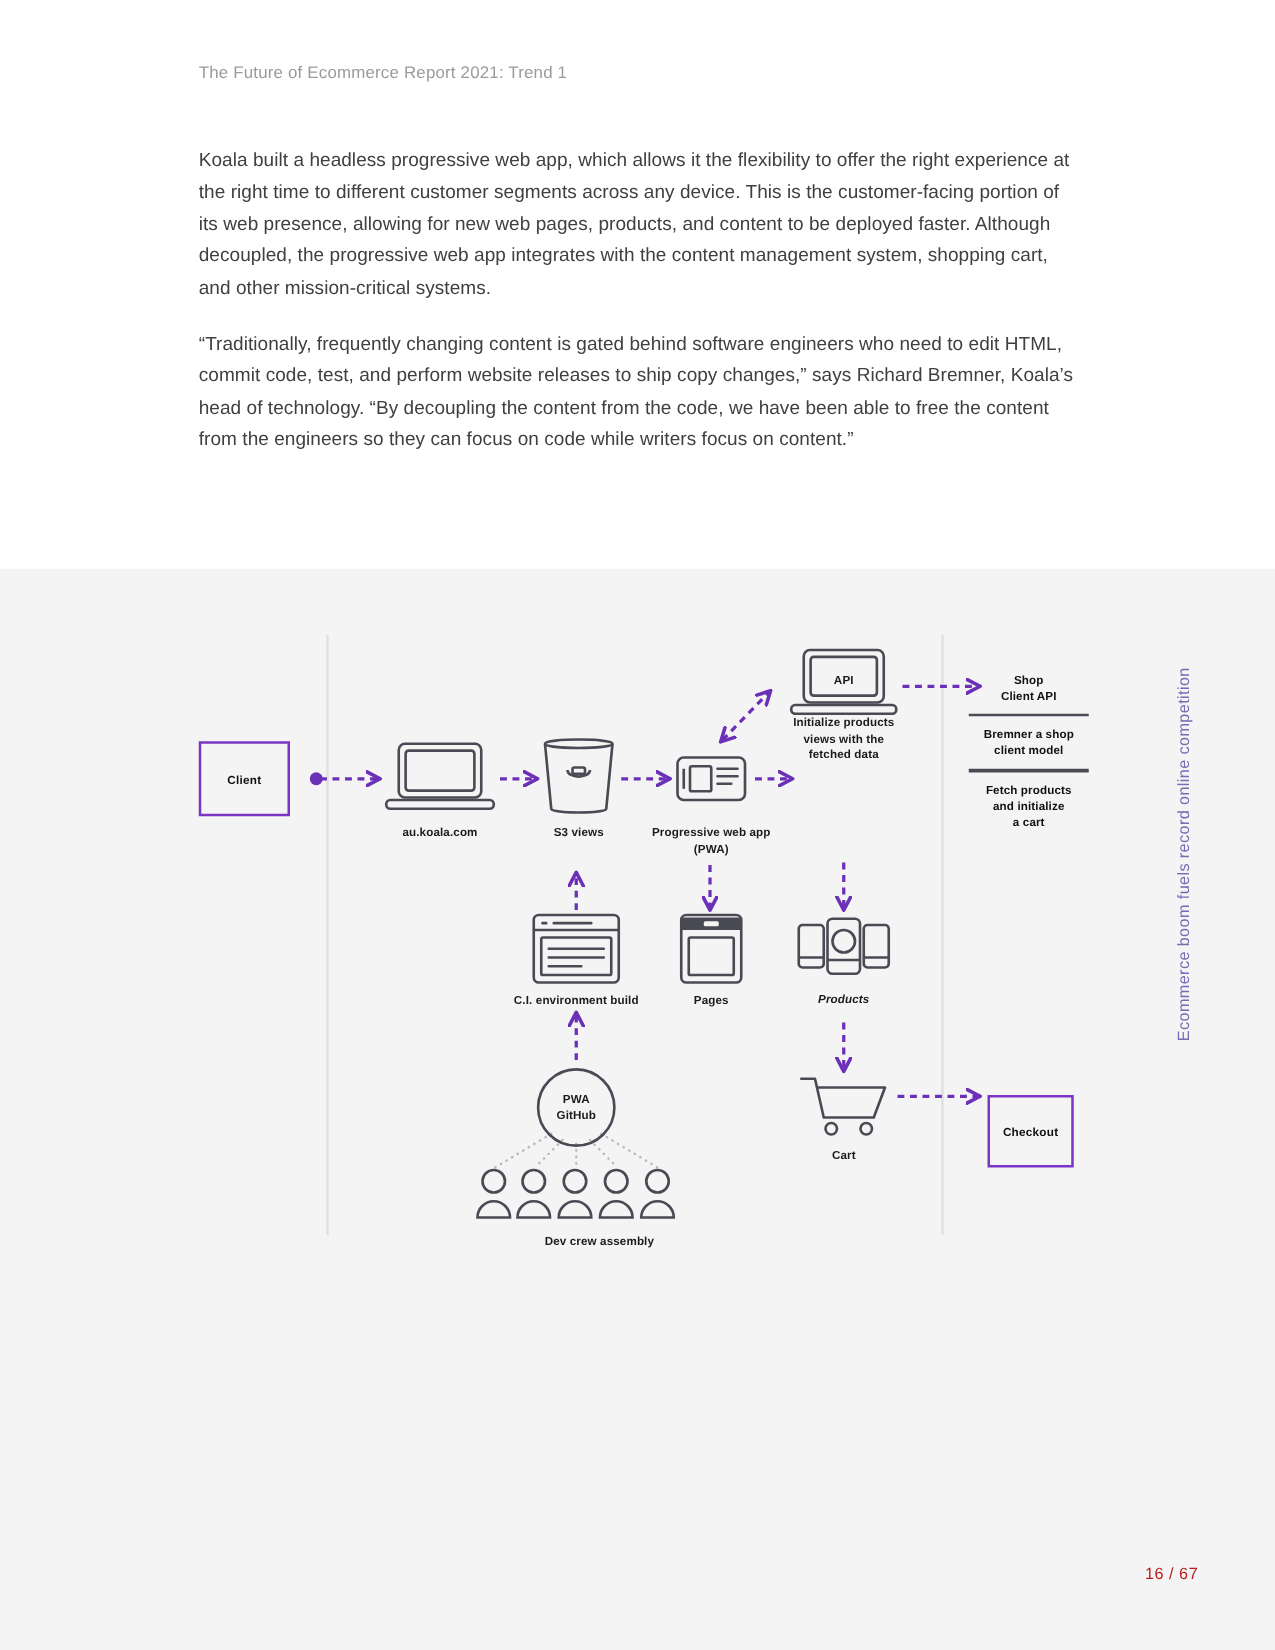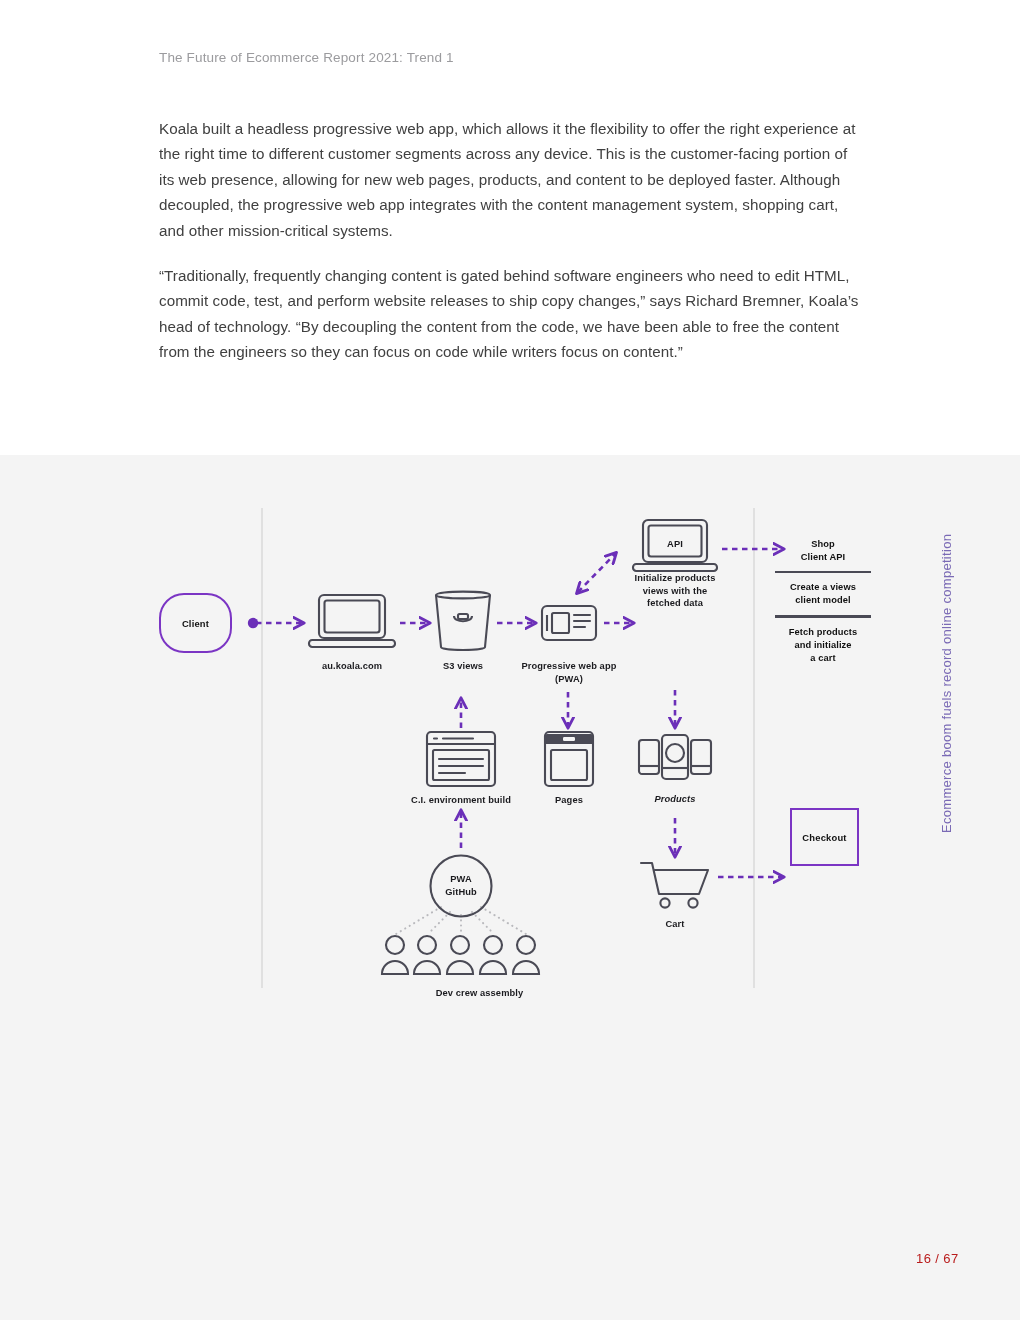--- a/index.html
+++ b/index.html
@@ -141,21 +141,21 @@
 
     <g stroke="#b9b9bd" stroke-width="2" fill="none" stroke-dasharray="0.2,5" stroke-linecap="round">
       <line x1="441" y1="907" x2="396" y2="934"></line>
       <line x1="450" y1="912" x2="428" y2="934"></line>
       <line x1="461" y1="915" x2="461" y2="934"></line>
       <line x1="472" y1="912" x2="494" y2="934"></line>
       <line x1="481" y1="907" x2="526" y2="934"></line>
     </g>
   </svg>
 
-  <div class="term-box" style="left:159px; top:593px; width:73px; height:60px;border-radius:25px;">
+  <div class="term-box" style="left:159px; top:593px; width:73px; height:60px;">
     <span>Client</span>
   </div>
 
   <div class="node" style="left:306px; top:592px; width:92px; height:62px;">
     <svg width="92" height="62" viewBox="0 0 92 62">
       <rect class="ico" x="13" y="3" width="66" height="43" rx="5"></rect>
       <rect class="ico" x="18.5" y="8.5" width="55" height="32" rx="2.5" stroke-width="1.7"></rect>
       <rect class="ico" x="3" y="48" width="86" height="7" rx="3.2"></rect>
     </svg>
     <div class="node-label" style="top:68px;">au.koala.com</div>
@@ -201,21 +201,21 @@
     </div>
   </div>
 
   <div class="api-card" style="left:773px; top:538px;">
     <div class="t">
       <div>Shop</div>
       <div>Client API</div>
     </div>
     <div class="hr"></div>
     <div class="t sec">
-      <div>Create a views</div>
+      <div>Bremner a shop</div>
       <div>client model</div>
     </div>
     <div class="hr"></div>
     <div class="t sec">
       <div>Fetch products</div>
       <div>and initialize</div>
       <div>a cart</div>
     </div>
   </div>
 
@@ -283,21 +283,21 @@
 
   <div class="node" style="left:639px; top:858px; width:72px; height:52px;">
     <svg width="72" height="52" viewBox="0 0 72 52">
       <path class="ico" d="M2,5 L13,5 L20,36 L60,36 L69,12 L16,12" stroke-width="2.4" stroke-linejoin="round" stroke-linecap="round"></path>
       <circle class="ico" cx="26" cy="45" r="4.6" stroke-width="2.1"></circle>
       <circle class="ico" cx="54" cy="45" r="4.6" stroke-width="2.1"></circle>
     </svg>
     <div class="node-label" style="top:60px;">Cart</div>
   </div>
 
-  <div class="term-box" style="left:790px; top:808px; width:69px; height:58px;">
+  <div class="term-box" style="left:790px; top:876px; width:69px; height:58px;">
     <span>Checkout</span>
   </div>
 
   <div class="side-caption">Ecommerce boom fuels record online competition</div>
 
   <div class="page-number">16 / 67</div>
 
 </div>
 
 </body></html>

